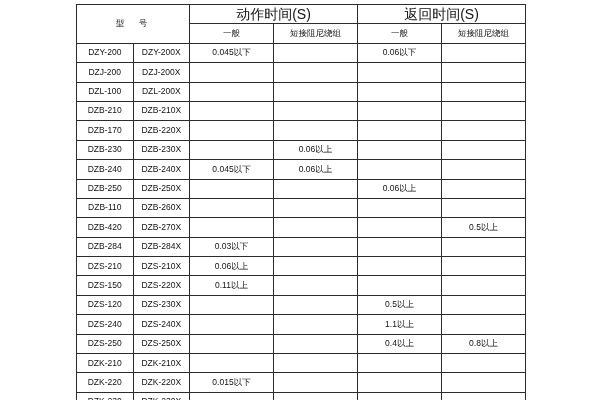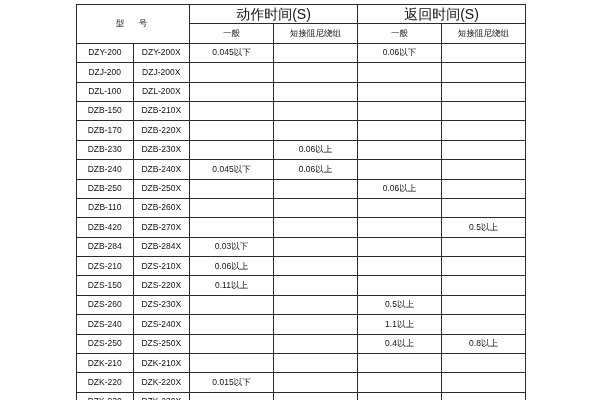--- a/index.html
+++ b/index.html
@@ -92,21 +92,21 @@
         </tr>
         <tr>
           <td class="model">DZL-100</td>
           <td class="model">DZL-200X</td>
           <td class="val"></td>
           <td class="val"></td>
           <td class="val"></td>
           <td class="val"></td>
         </tr>
         <tr>
-          <td class="model">DZB-150</td>
+          <td class="model">DZB-210</td>
           <td class="model">DZB-210X</td>
           <td class="val"></td>
           <td class="val"></td>
           <td class="val"></td>
           <td class="val"></td>
         </tr>
         <tr>
           <td class="model">DZB-170</td>
           <td class="model">DZB-220X</td>
           <td class="val"></td>
@@ -172,21 +172,21 @@
         </tr>
         <tr>
           <td class="model">DZS-150</td>
           <td class="model">DZS-220X</td>
           <td class="val">0.11以上</td>
           <td class="val"></td>
           <td class="val"></td>
           <td class="val"></td>
         </tr>
         <tr>
-          <td class="model">DZS-260</td>
+          <td class="model">DZS-120</td>
           <td class="model">DZS-230X</td>
           <td class="val"></td>
           <td class="val"></td>
           <td class="val">0.5以上</td>
           <td class="val"></td>
         </tr>
         <tr>
           <td class="model">DZS-240</td>
           <td class="model">DZS-240X</td>
           <td class="val"></td>

